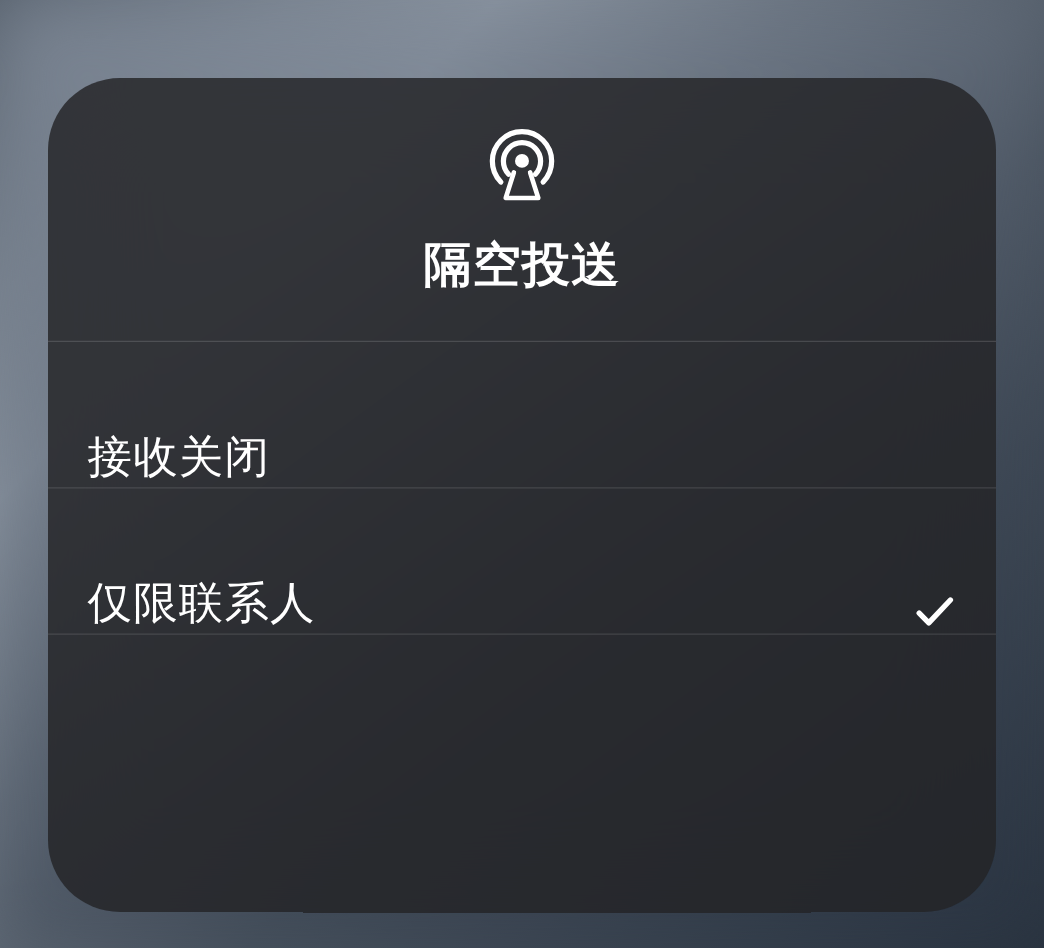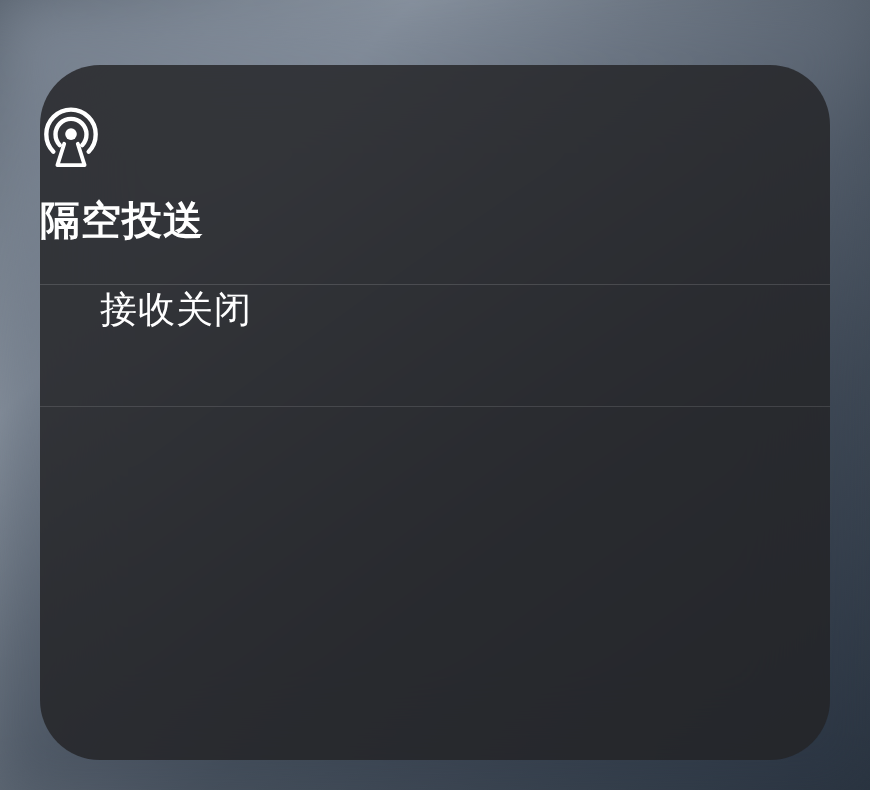--- a/index.html
+++ b/index.html
@@ -56,21 +56,21 @@
       -webkit-backdrop-filter: blur(40px);
       border-radius: 60px;
       overflow: hidden;
       display: flex;
       flex-direction: column;
     }
     
     .header {
       display: flex;
       flex-direction: column;
-      align-items: flex-start;
+      align-items: center;
       padding: 40px 0 36px 0;
       border-bottom: 1px solid rgba(255,255,255,0.14);
     }
     
     .airdrop-icon {
       width: 62px;
       height: 62px;
       margin-bottom: 26px;
     }
     
@@ -82,23 +82,23 @@
     }
     
     .options {
       display: flex;
       flex-direction: column;
       flex: 1;
     }
     
     .option {
       display: flex;
-      align-items: flex-start;
+      align-items: flex-end;
       justify-content: space-between;
-      padding: 0 60px;
+      padding: 0 33px;
       height: 122px;
       border-bottom: 1px solid rgba(255,255,255,0.12);
       cursor: pointer;
     }
     
     .option:last-child {
       border-bottom: 1px solid rgba(255,255,255,0.12);
     }
     
     .option-label {
@@ -139,18 +139,26 @@
 
       <div class="option">
         <span class="option-label">接收关闭</span>
         <span class="checkmark hidden">
           <svg viewBox="0 0 36 36" fill="none" stroke="#ffffff" stroke-width="4.5" stroke-linecap="round" stroke-linejoin="round">
             <path d="M 5 19 L 13 27 L 31 8"></path>
           </svg>
         </span>
       </div>
 
+      <div class="option">
+        <span class="option-label">仅限联系人</span>
+        <span class="checkmark">
+          <svg viewBox="0 0 36 36" fill="none" stroke="#ffffff" stroke-width="4.5" stroke-linecap="round" stroke-linejoin="round">
+            <path d="M 5 19 L 13 27 L 31 8"></path>
+          </svg>
+        </span>
+      </div>
 
 
     </div>
 
   </div>
 </div>
 
 </body></html>

